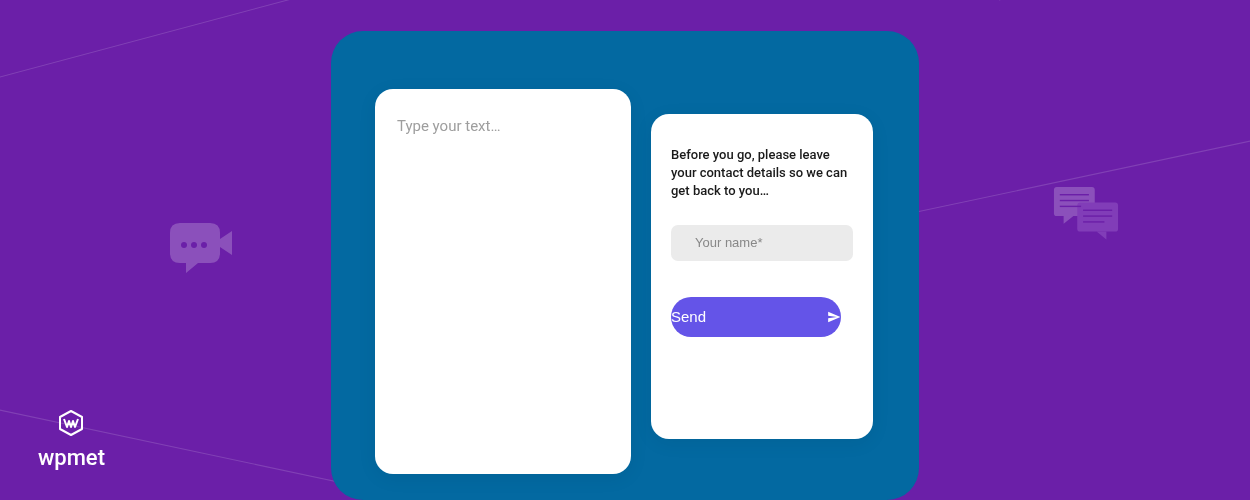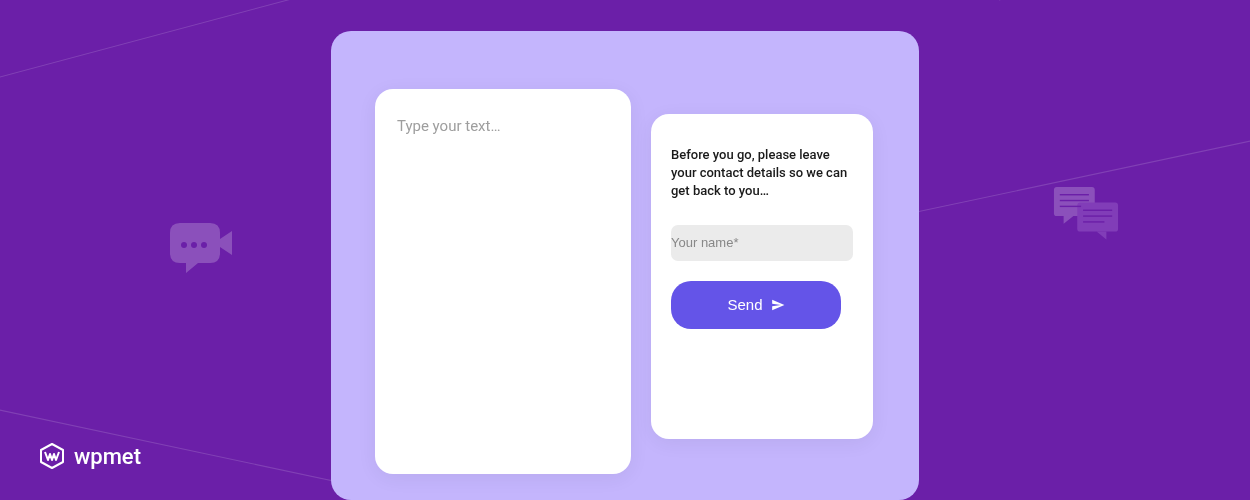--- a/index.html
+++ b/index.html
@@ -65,34 +65,35 @@
       opacity: 0.22;
     }
     .wpmet-logo {
       position: absolute;
       left: 38px;
       bottom: 30px;
       display: flex;
       align-items: center;
       gap: 8px;
       color: white;
+      flex-direction: column;
     }
     .wpmet-logo-text {
       font-size: 22px;
       font-weight: 500;
       color: white;
     }
     .main-panel {
       position: absolute;
       left: 331px;
       top: 31px;
       width: 588px;
       height: 469px;
-      background: #c4b5fd;
-      border-radius: 20px;
+      background: #0369a1;
+      border-radius: 32px;
       display: flex;
       gap: 20px;
       padding: 58px 32px 0 44px;
     }
     .card {
       background: white;
       border-radius: 18px;
       box-shadow: 0 4px 20px rgba(0,0,0,0.06);
     }
     .card-left {
@@ -126,39 +127,40 @@
       cursor: pointer;
       display: flex;
       align-items: center;
       justify-content: center;
       gap: 8px;
     }
     .btn-next {
       height: 44px;
     }
     .btn-send {
-      height: 48px;
+      height: 40px;
       border-radius: 20px;
-      margin-top: 8px;
+      margin-top: 24px;
       width: 170px;
+      justify-content: space-between;
     }
     .contact-message {
       font-size: 13px;
       line-height: 1.4;
       color: #1a1a1a;
       font-weight: 500;
       margin-bottom: 24px;
     }
     .form-input {
       width: 100%;
       height: 36px;
       background: #ebebeb;
       border: none;
       border-radius: 7px;
-      padding: 0 0;
+      padding: 0 24px;
       font-size: 13px;
       color: #666;
       margin-bottom: 12px;
     }
     .form-input::placeholder {
       color: #888;
     }
   </style>
 </head>
 <body>

